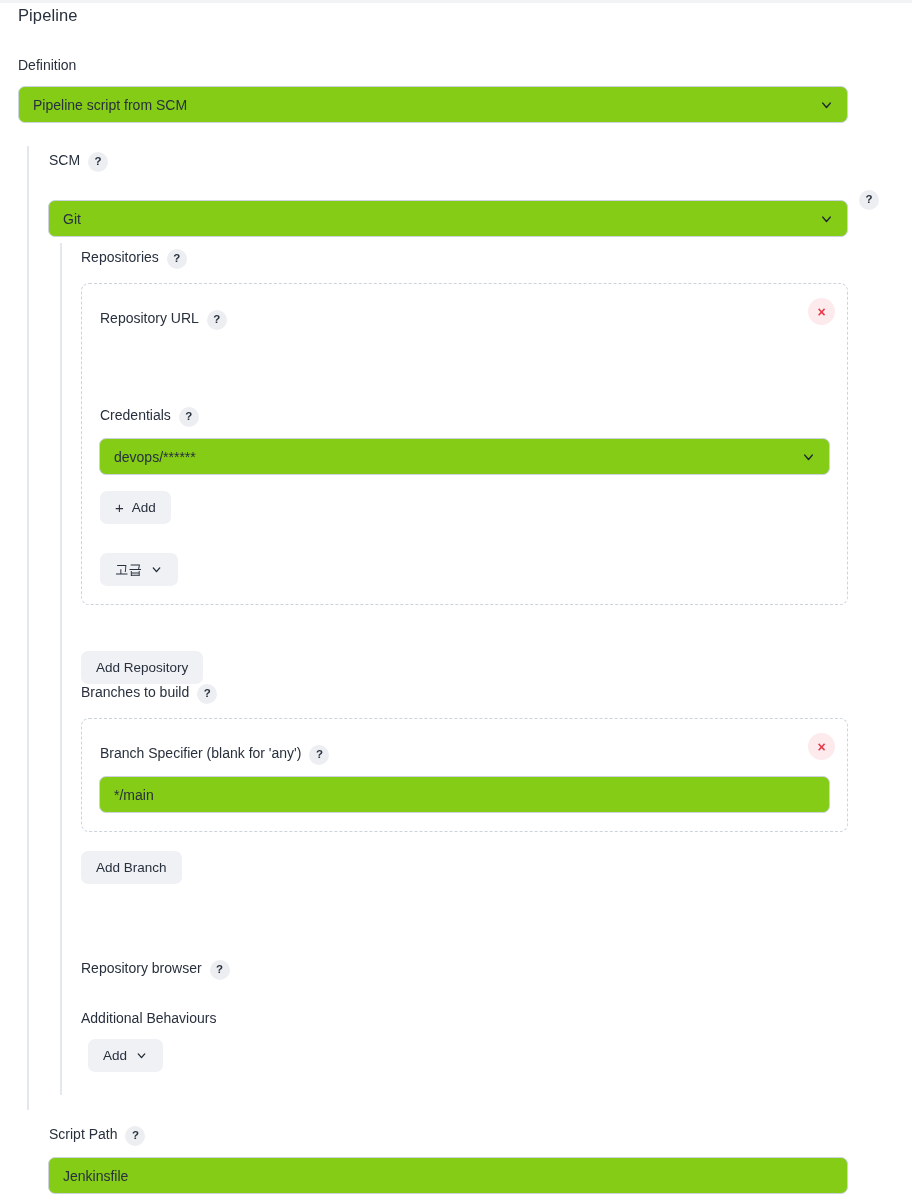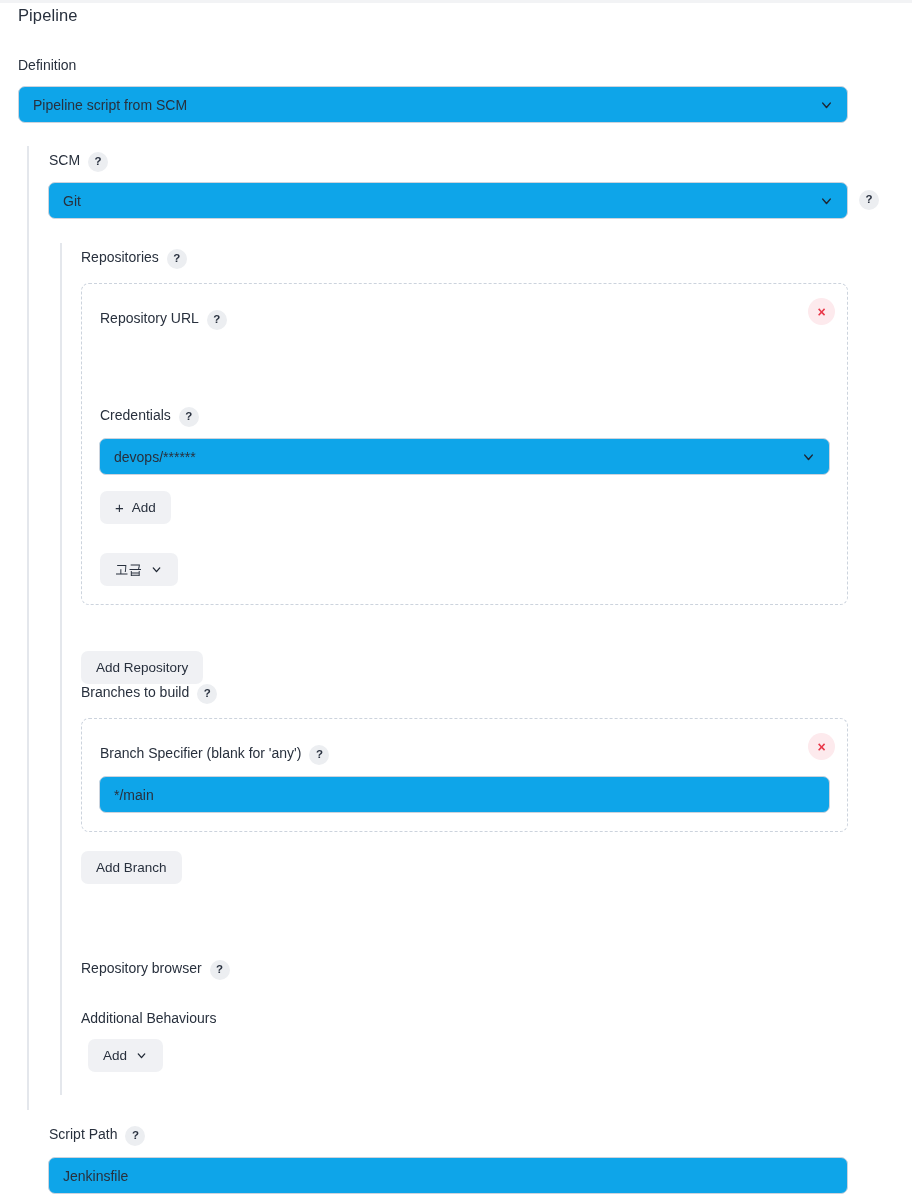--- a/index.html
+++ b/index.html
@@ -32,21 +32,21 @@
   .help {
     width: 20px; height: 20px; border-radius: 50%;
     background: #eceef1; color: #2a3240;
     font-size: 11.5px; font-weight: bold;
     display: inline-flex; align-items: center; justify-content: center;
     line-height: 1; flex: none;
   }
 
   .sel, .inp {
     height: 37px; border: 1px solid #ccd3dd; border-radius: 7px;
-    background: #0ea5e9; font-size: 14px; color: #28303d;
+    background: #84cc16; font-size: 14px; color: #28303d;
     display: flex; align-items: center; padding: 0 14px;
     position: relative;
   }
   .sel .chev {
     position: absolute; right: 13px; top: 50%;
     transform: translateY(-50%); display: flex;
   }
   .chev svg { display: block; }
 
   .btn {
@@ -94,21 +94,21 @@
       </svg>
     </span>
   </div>
 
   <div class="guide" style="left:27px; top:146px; height:964px;"></div>
 
   <div class="abs field-label" style="left:49px; top:152px;">
     <span>SCM</span>
     <span class="help">?</span>
   </div>
-  <div class="abs sel" style="left:48px; top:182px; width:800px;border-radius:7px;">
+  <div class="abs sel" style="left:48px; top:200px; width:800px;border-radius:7px;">
     <span>Git</span>
     <span class="chev">
       <svg width="15" height="15" viewBox="0 0 24 24" fill="none" stroke="#1f2733" stroke-width="2.4" stroke-linecap="round" stroke-linejoin="round">
         <polyline points="6 9 12 16 18 9"></polyline>
       </svg>
     </span>
   </div>
   <span class="help abs" style="left:859px; top:190px;">?</span>
 
   <div class="guide" style="left:60px; top:243px; height:852px;"></div>

